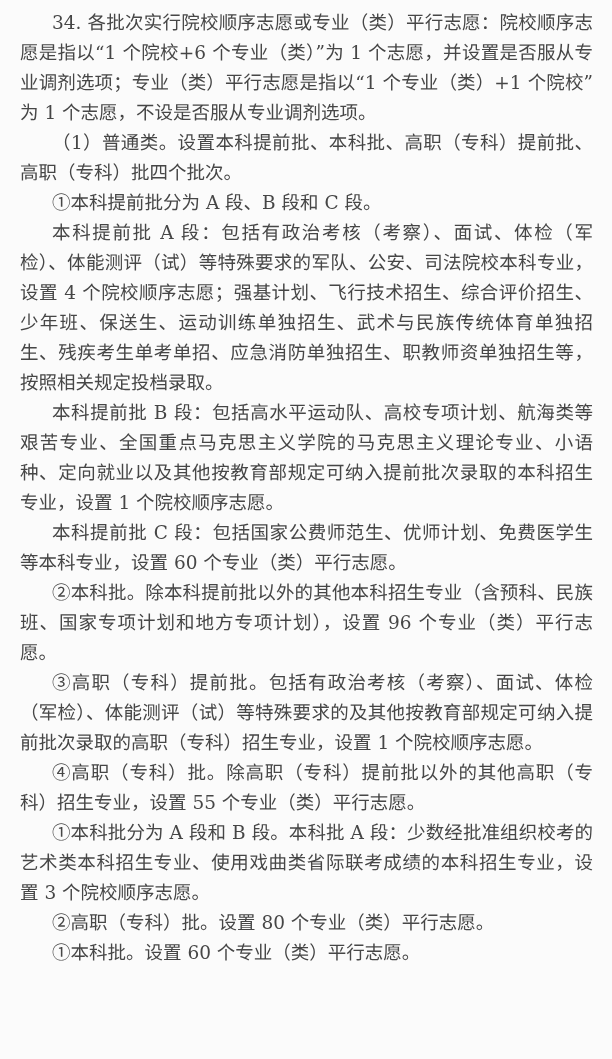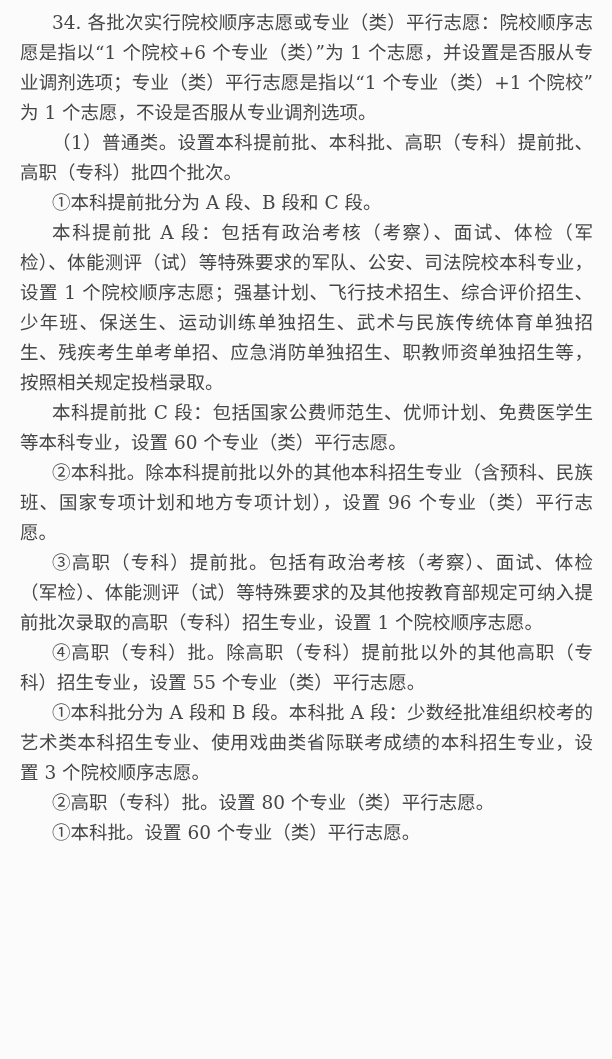--- a/index.html
+++ b/index.html
@@ -29,21 +29,22 @@
     -webkit-font-smoothing: antialiased;
   }
 </style>
 </head>
 <body>
 
 <div class="page">
   <p class="para">34. 各批次实行院校顺序志愿或专业（类）平行志愿：院校顺序志愿是指以“1 个院校+6 个专业（类）”为 1 个志愿，并设置是否服从专业调剂选项；专业（类）平行志愿是指以“1 个专业（类）+1 个院校”为 1 个志愿，不设是否服从专业调剂选项。</p>
   <p class="para">（1）普通类。设置本科提前批、本科批、高职（专科）提前批、高职（专科）批四个批次。</p>
   <p class="para">①本科提前批分为 A 段、B 段和 C 段。</p>
-  <p class="para">本科提前批 A 段：包括有政治考核（考察）、面试、体检（军检）、体能测评（试）等特殊要求的军队、公安、司法院校本科专业，设置 1 个院校顺序志愿；强基计划、飞行技术招生、综合评价招生、少年班、保送生、运动训练单独招生、武术与民族传统体育单独招生、残疾考生单考单招、应急消防单独招生、职教师资单独招生等，按照相关规定投档录取。</p>
+  <p class="para">本科提前批 A 段：包括有政治考核（考察）、面试、体检（军检）、体能测评（试）等特殊要求的军队、公安、司法院校本科专业，设置 4 个院校顺序志愿；强基计划、飞行技术招生、综合评价招生、少年班、保送生、运动训练单独招生、武术与民族传统体育单独招生、残疾考生单考单招、应急消防单独招生、职教师资单独招生等，按照相关规定投档录取。</p>
+  <p class="para">本科提前批 B 段：包括高水平运动队、高校专项计划、航海类等艰苦专业、全国重点马克思主义学院的马克思主义理论专业、小语种、定向就业以及其他按教育部规定可纳入提前批次录取的本科招生专业，设置 1 个院校顺序志愿。</p>
   <p class="para">本科提前批 C 段：包括国家公费师范生、优师计划、免费医学生等本科专业，设置 60 个专业（类）平行志愿。</p>
   <p class="para">②本科批。除本科提前批以外的其他本科招生专业（含预科、民族班、国家专项计划和地方专项计划），设置 96 个专业（类）平行志愿。</p>
   <p class="para">③高职（专科）提前批。包括有政治考核（考察）、面试、体检（军检）、体能测评（试）等特殊要求的及其他按教育部规定可纳入提前批次录取的高职（专科）招生专业，设置 1 个院校顺序志愿。</p>
   <p class="para">④高职（专科）批。除高职（专科）提前批以外的其他高职（专科）招生专业，设置 55 个专业（类）平行志愿。</p>
   <p class="para">①本科批分为 A 段和 B 段。本科批 A 段：少数经批准组织校考的艺术类本科招生专业、使用戏曲类省际联考成绩的本科招生专业，设置 3 个院校顺序志愿。</p>
   <p class="para">②高职（专科）批。设置 80 个专业（类）平行志愿。</p>
   <p class="para">①本科批。设置 60 个专业（类）平行志愿。</p>
 
 </div>
 

